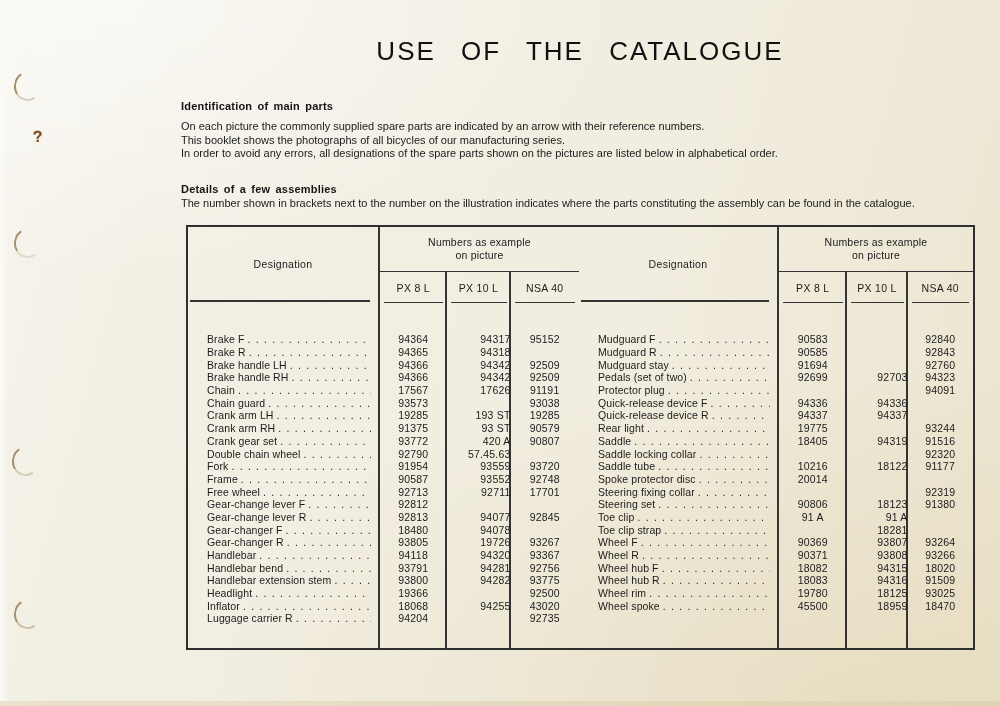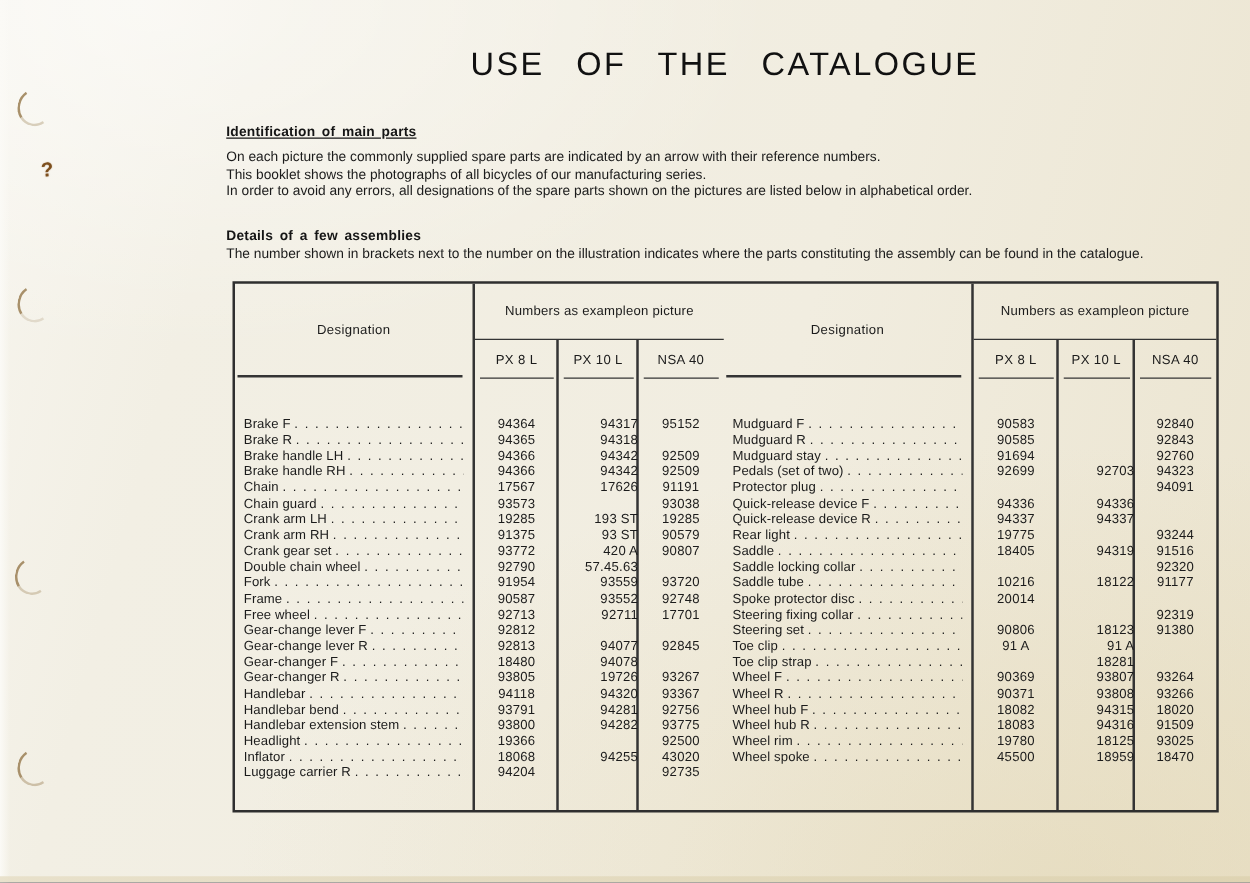--- a/index.html
+++ b/index.html
@@ -25,21 +25,21 @@
   .hole.h3{left:12px;top:446px;}
   .hole.h4{left:14px;top:599px;border-bottom-color:rgba(168,144,106,.5);}
   .stain{position:absolute;left:33px;top:128px;font-size:16px;font-weight:bold;
     color:#7d4f1d;transform:rotate(-4deg);text-shadow:0 0 1px rgba(125,79,29,.6);}
 
   
   .title{position:absolute;left:180px;width:800px;top:36px;text-align:center;
     font-size:26px;font-weight:500;letter-spacing:2px;word-spacing:16px;color:#111;}
   .sec-head{position:absolute;left:181px;font-size:11px;font-weight:bold;
     letter-spacing:.2px;word-spacing:2px;color:#151515;}
-  .sh1{top:100px;text-decoration:underline;} .sh2{top:183px;}
+  .sh1{top:100px;} .sh2{top:183px;}
   .para{position:absolute;left:181px;font-size:11px;line-height:13.6px;color:#1b1b1b;}
   .p1{top:120px;} .p2{top:197px;}
 
   
   .ptable{position:absolute;left:186px;top:225px;width:789px;height:425px;
     border:2px solid #2f2f2f;box-sizing:border-box;background:transparent;}
   .half{position:absolute;top:0;bottom:0;
     --wn:192px;--c1:66.5px;--c2:64px;--c3:68.5px;}
   .half.left{left:0;width:391px;}
   .half.right{left:391px;width:394px;
@@ -47,31 +47,31 @@
   .vline{position:absolute;top:0;bottom:0;background:#343434;}
   .v1{left:calc(var(--wn) - 2px);width:2px;}
   .v2{left:calc(var(--wn) + var(--c1) - 1.5px);width:1.5px;top:45px;}
   .v3{left:calc(var(--wn) + var(--c1) + var(--c2) - 1.5px);width:1.5px;top:45px;}
   .desig-head{position:absolute;left:0;top:0;width:calc(var(--wn) - 2px);height:73px;
     display:flex;align-items:center;justify-content:center;font-size:10.5px;letter-spacing:.3px;}
   .desig-underline{position:absolute;left:2px;top:73px;width:calc(var(--wn) - 12px);
     height:1.5px;background:#343434;}
   .grouphead{position:absolute;left:var(--wn);right:0;top:0;height:45px;
     border-bottom:1.5px solid #343434;box-sizing:border-box;
-    display:flex;flex-direction:row;align-items:center;justify-content:center;
+    display:flex;flex-direction:column;align-items:center;justify-content:center;
     font-size:10.5px;line-height:13px;text-align:center;letter-spacing:.2px;}
   .colheads{position:absolute;left:var(--wn);top:45px;height:31px;display:flex;}
   .colhead{position:relative;display:flex;align-items:center;justify-content:center;
     font-size:10.5px;letter-spacing:.3px;}
   .colhead::after{content:"";position:absolute;left:4px;right:4px;bottom:0;height:1.5px;background:#343434;}
   .colhead.c1{width:var(--c1);} .colhead.c2{width:var(--c2);} .colhead.c3{width:var(--c3);}
   .rows{position:absolute;left:0;right:0;top:106px;}
   .trow{display:flex;height:12.7px;align-items:center;font-size:10.5px;}
   .cell{box-sizing:border-box;}
-  .cell.name{width:var(--wn);padding-left:7px;display:flex;align-items:baseline;
+  .cell.name{width:var(--wn);padding-left:19px;display:flex;align-items:baseline;
     overflow:hidden;white-space:nowrap;}
   .cell.name .nm{letter-spacing:.1px;}
   .leader{flex:1;overflow:hidden;white-space:nowrap;margin:0 9px 0 3px;}
   .leader::before{content:". . . . . . . . . . . . . . . . . . . . . . . . . . . . . . . . . . . .";
     letter-spacing:1.2px;}
   .cell.v{text-align:center;letter-spacing:.2px;}
   .cell.c1{width:var(--c1);} .cell.c2{width:var(--c2);text-align:right;} .cell.c3{width:var(--c3);}
 </style>
 </head>
 <body>

